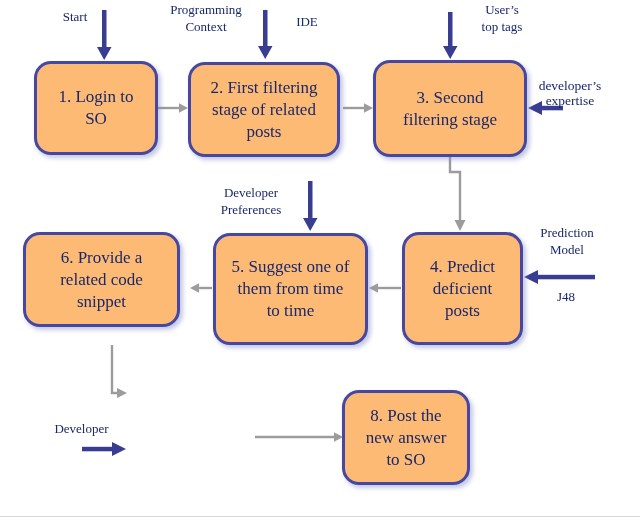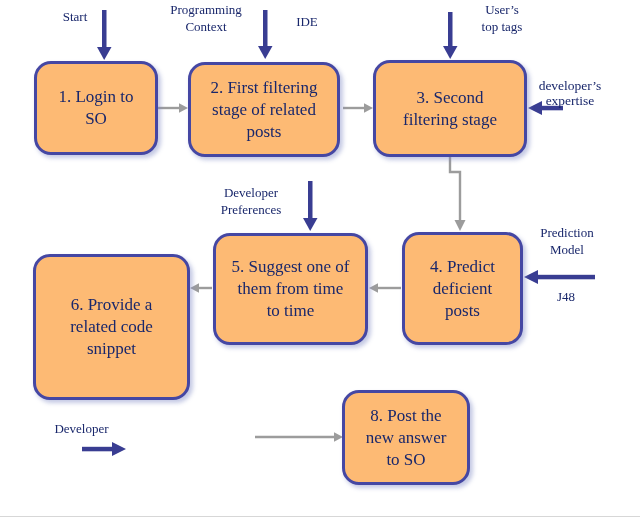--- a/index.html
+++ b/index.html
@@ -106,21 +106,21 @@
 filtering stage</div>
 
   <div class="fbox" style="left:402px;top:232px;width:121px;height:113px;">4. Predict
 deficient
 posts</div>
 
   <div class="fbox" style="left:213px;top:233px;width:155px;height:112px;">5. Suggest one of
 them from time
 to time</div>
 
-  <div class="fbox" style="left:33px;top:232px;width:157px;height:146px;margin-top:22px;">6. Provide a
+  <div class="fbox" style="left:23px;top:232px;width:157px;height:95px;">6. Provide a
 related code
 snippet</div>
 
 
   <div class="fbox" style="left:342px;top:390px;width:128px;height:95px;">8. Post the
 new answer
 to SO</div>
 
   <div class="ann" style="left:40px;top:8px;width:70px;">Start</div>
 

